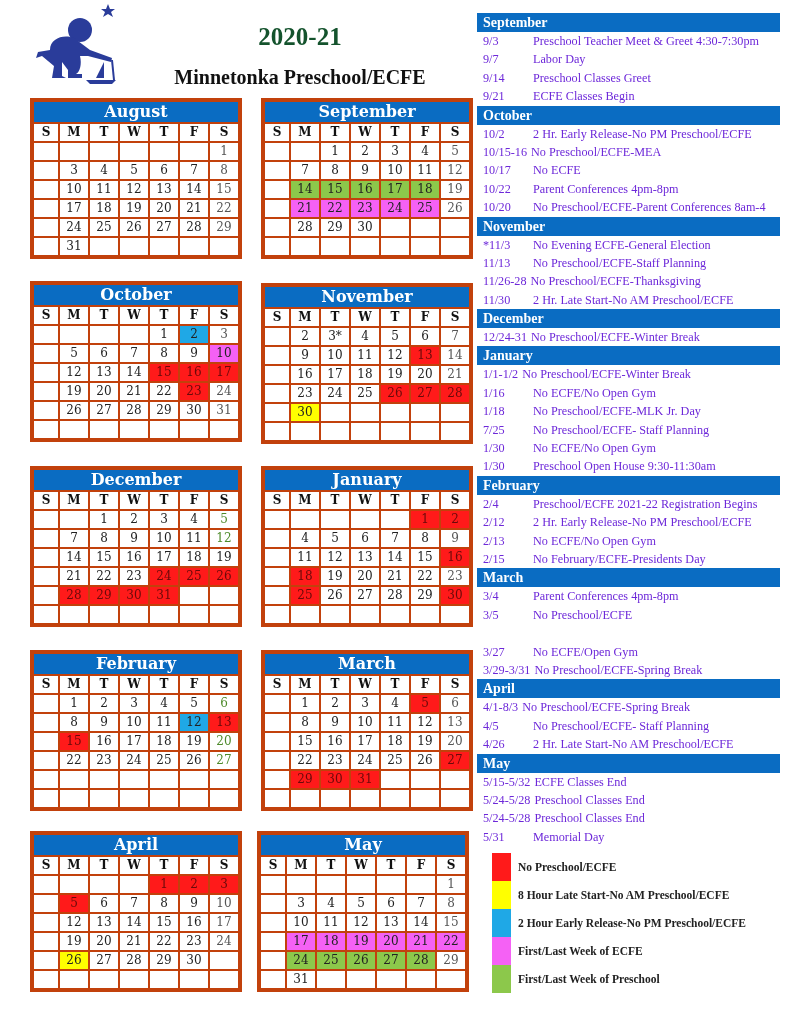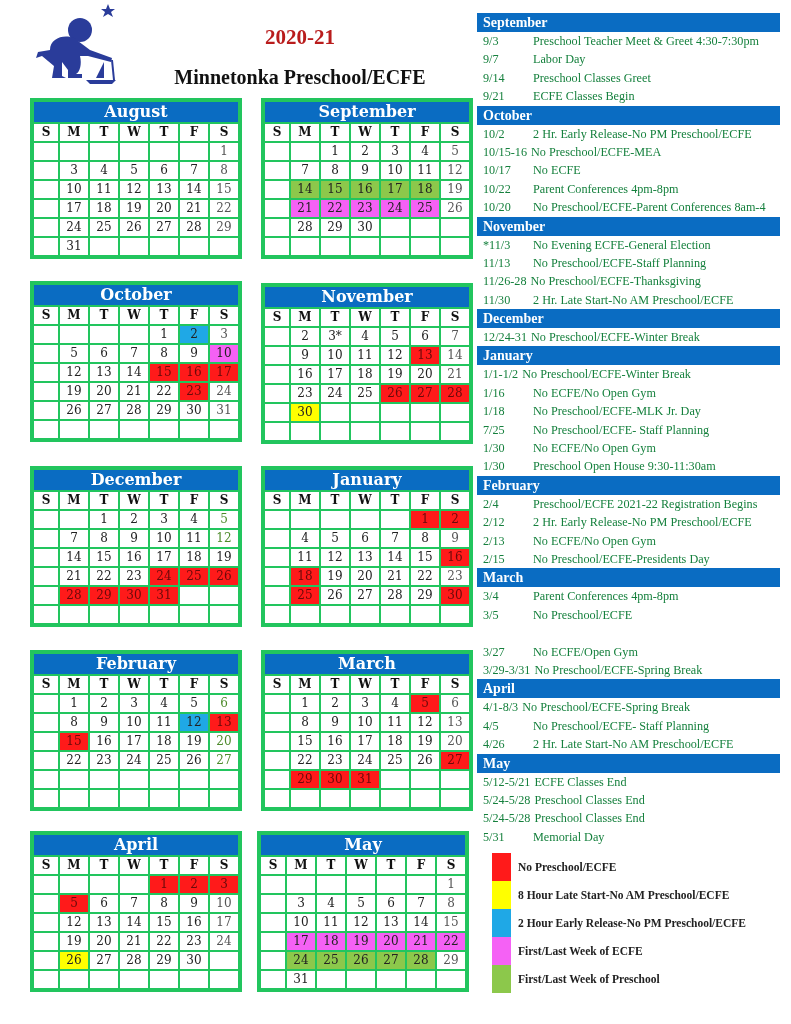--- a/index.html
+++ b/index.html
@@ -2,39 +2,39 @@
 <html><head>
   <meta charset="utf-8">
   <style>
     * { box-sizing: border-box; margin: 0; padding: 0; }
     html, body { width: 791px; height: 1024px; background: #ffffff; overflow: hidden; }
     body { position: relative; font-family: "DejaVu Serif", "Liberation Serif", serif; color: #111; }
 
     .logo { position: absolute; left: 28px; top: 0px; width: 100px; height: 90px; }
 
     .title-block { position: absolute; left: 130px; top: 22px; width: 340px; text-align: center; }
-    .title-year { font-family: "Liberation Serif", serif; font-weight: bold; font-size: 21px; line-height: 30px; color: #b91c1c; }
+    .title-year { font-family: "Liberation Serif", serif; font-weight: bold; font-size: 25px; line-height: 30px; color: #14532d; }
     .title-name { font-family: "Liberation Serif", serif; font-weight: bold; font-size: 20px; line-height: 30px; margin-top: 10px; color: #111; }
 
-    .cal { position: absolute; width: 212px; background: #22c55e; padding: 4px; }
+    .cal { position: absolute; width: 212px; background: #c2410c; padding: 4px; }
     .cal-head { background: #0a6cc2; color: #fff; text-align: center; font-family: "DejaVu Serif", serif; font-weight: bold; font-size: 16px; height: 20px; line-height: 20px; margin-bottom: 2px; }
     .cal-grid { display: grid; grid-template-columns: 24px repeat(6, 28px); grid-auto-rows: 17px; gap: 2px; }
     .cal-grid > div { background: #fff; text-align: center; font-size: 12px; line-height: 17px; color: #222; font-family: "DejaVu Serif", serif; }
     .cal-grid > .dow { font-weight: bold; font-size: 12px; color: #111; }
     .c-red { background: #ff1a1a !important; color: #6a0a0a !important; }
     .c-yellow { background: #ffff00 !important; }
     .c-blue { background: #1fa8e6 !important; }
     .c-green { background: #8cc84b !important; }
     .c-pink { background: #f561f5 !important; }
     .c-satgray { color: #555 !important; }
     .c-satgreen { color: #4d8a2a !important; }
 
     .events { position: absolute; left: 477px; top: 13px; width: 303px; font-family: "Liberation Serif", serif; }
     .ev-head { background: #0a6cc2; color: #fff; font-size: 14px; font-weight: bold; height: 19px; line-height: 19px; padding-left: 6px; margin-bottom: 0px; font-family: "Liberation Serif", serif; }
-    .ev-row { display: flex; font-size: 12.2px; height: 18.4px; line-height: 18.4px; color: #15803d; padding-left: 6px; white-space: nowrap; border-bottom: 0; }
+    .ev-row { display: flex; font-size: 12.2px; height: 18.4px; line-height: 18.4px; color: #6d28d9; padding-left: 6px; white-space: nowrap; border-bottom: 0; }
     .ev-date { width: 50px; flex: none; }
     .ev-date.wide { width: auto; margin-right: 4px; }
     .ev-text { flex: 1; }
 
     .legend { position: absolute; left: 492px; top: 853px; width: 290px; }
     .legend-item { display: flex; align-items: center; height: 28px; }
     .legend-swatch { width: 19px; height: 28px; flex: none; }
     .legend-label { margin-left: 7px; font-family: "Liberation Serif", serif; font-weight: bold; font-size: 11.5px; color: #222; }
   </style>
 </head>
@@ -691,21 +691,21 @@
     <div class="ev-row">
       <span class="ev-date">2/12</span>
       <span class="ev-text">2 Hr. Early Release-No PM Preschool/ECFE</span>
     </div>
     <div class="ev-row">
       <span class="ev-date">2/13</span>
       <span class="ev-text">No ECFE/No Open Gym</span>
     </div>
     <div class="ev-row">
       <span class="ev-date">2/15</span>
-      <span class="ev-text">No Preschool/ECFE-Presidents Day</span>
+      <span class="ev-text">No February/ECFE-Presidents Day</span>
     </div>
     <div class="ev-head">March</div>
     <div class="ev-row">
       <span class="ev-date">3/4</span>
       <span class="ev-text">Parent Conferences 4pm-8pm</span>
     </div>
     <div class="ev-row">
       <span class="ev-date">3/5</span>
       <span class="ev-text">No Preschool/ECFE</span>
     </div>
@@ -728,21 +728,21 @@
     <div class="ev-row">
       <span class="ev-date">4/5</span>
       <span class="ev-text">No Preschool/ECFE- Staff Planning</span>
     </div>
     <div class="ev-row">
       <span class="ev-date">4/26</span>
       <span class="ev-text">2 Hr. Late Start-No AM Preschool/ECFE</span>
     </div>
     <div class="ev-head">May</div>
     <div class="ev-row">
-      <span class="ev-date wide">5/12-5/21</span>
+      <span class="ev-date wide">5/15-5/32</span>
       <span class="ev-text">ECFE Classes End</span>
     </div>
     <div class="ev-row">
       <span class="ev-date wide">5/24-5/28</span>
       <span class="ev-text"> Preschool Classes End</span>
     </div>
     <div class="ev-row">
       <span class="ev-date wide">5/24-5/28</span>
       <span class="ev-text">Preschool Classes End</span>
     </div>

